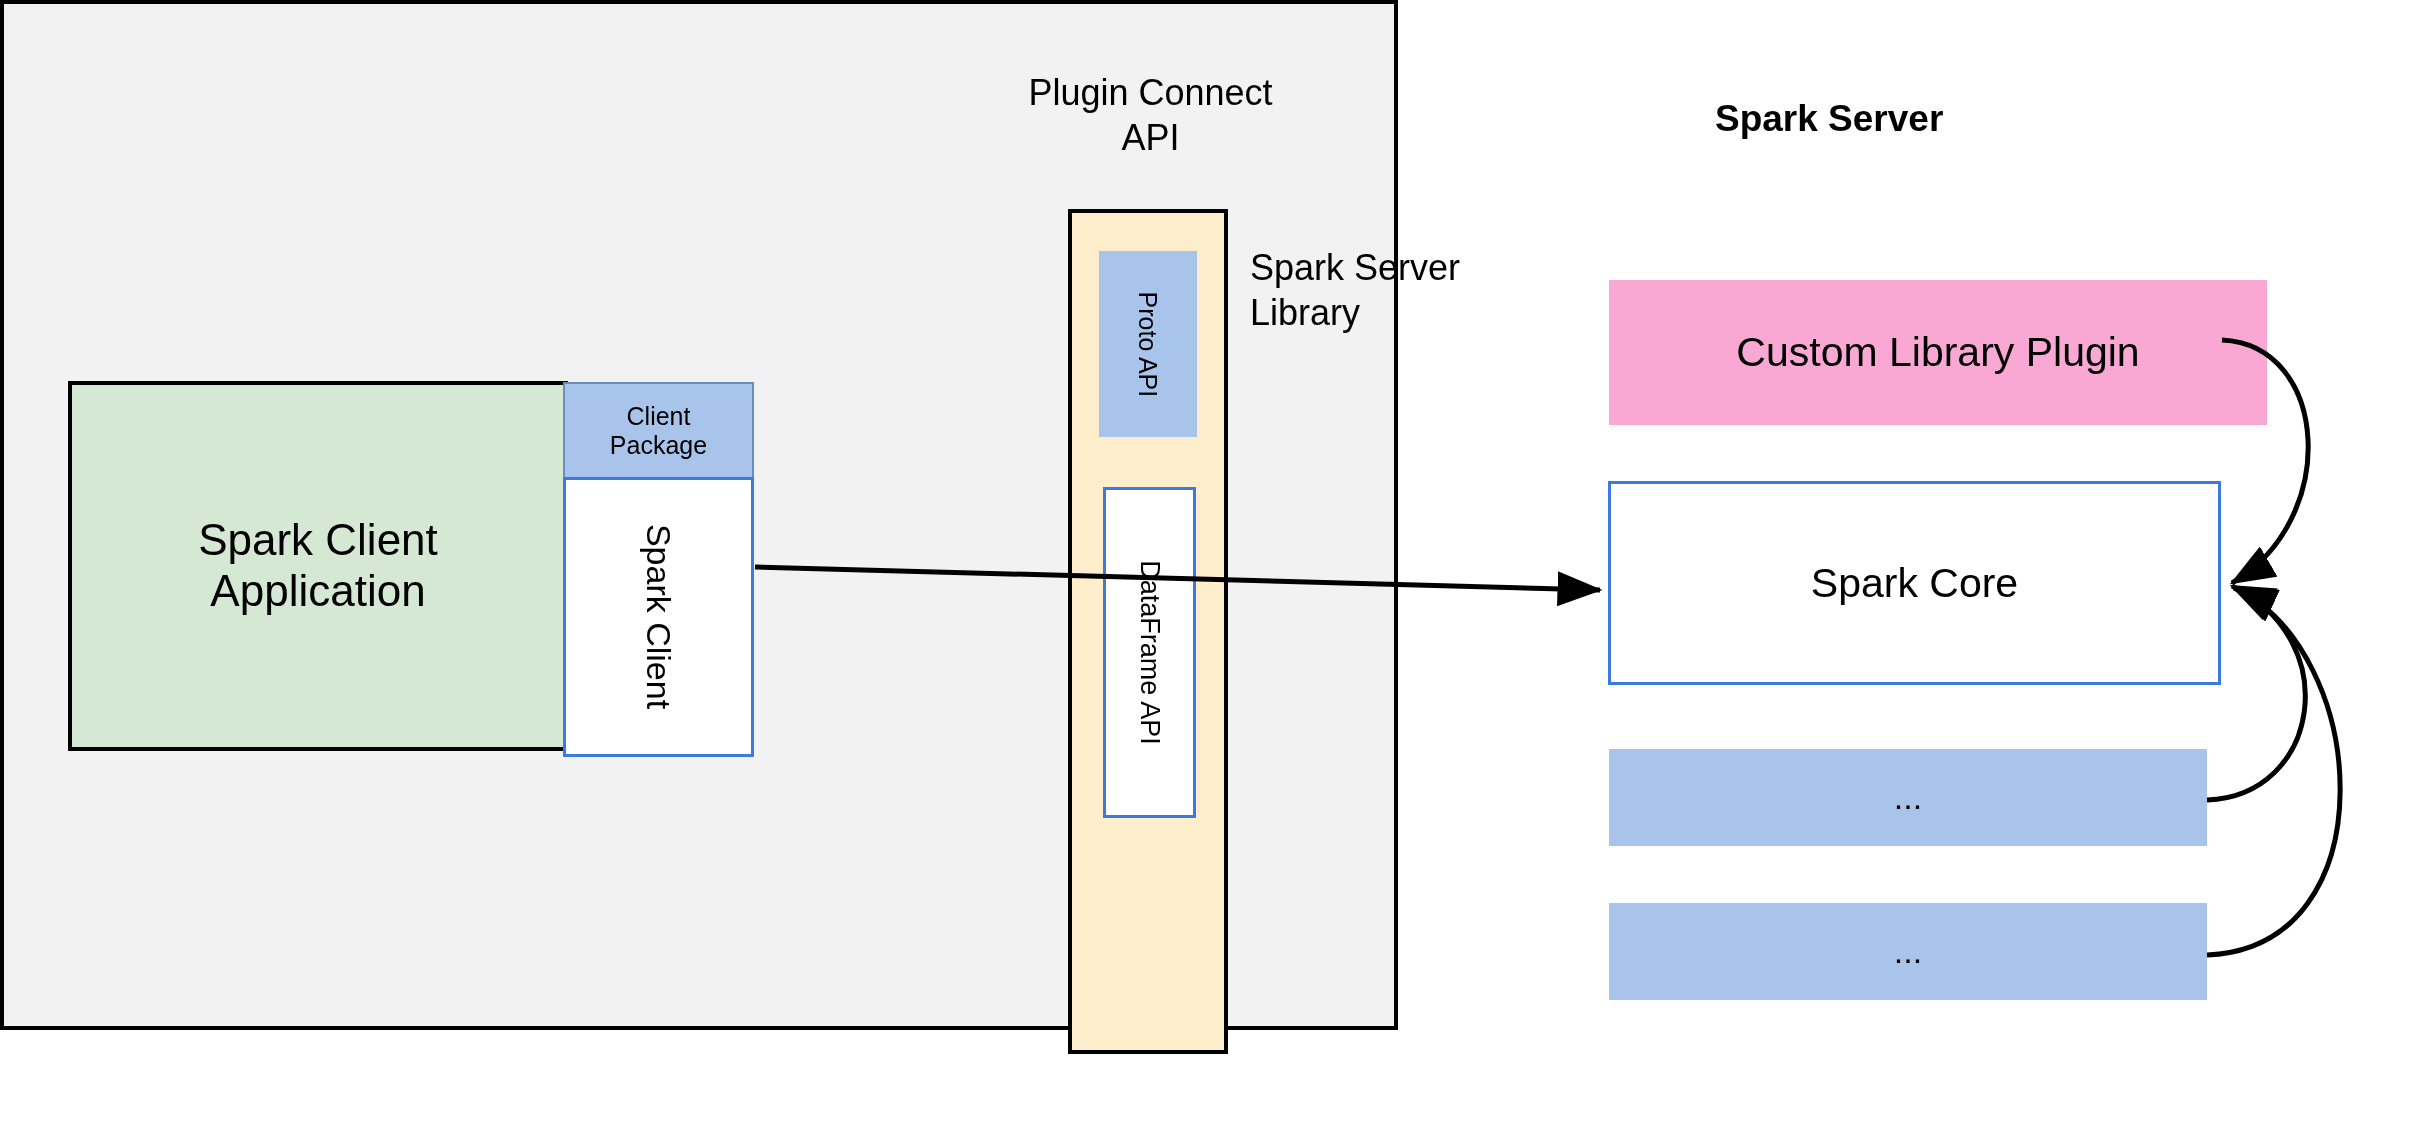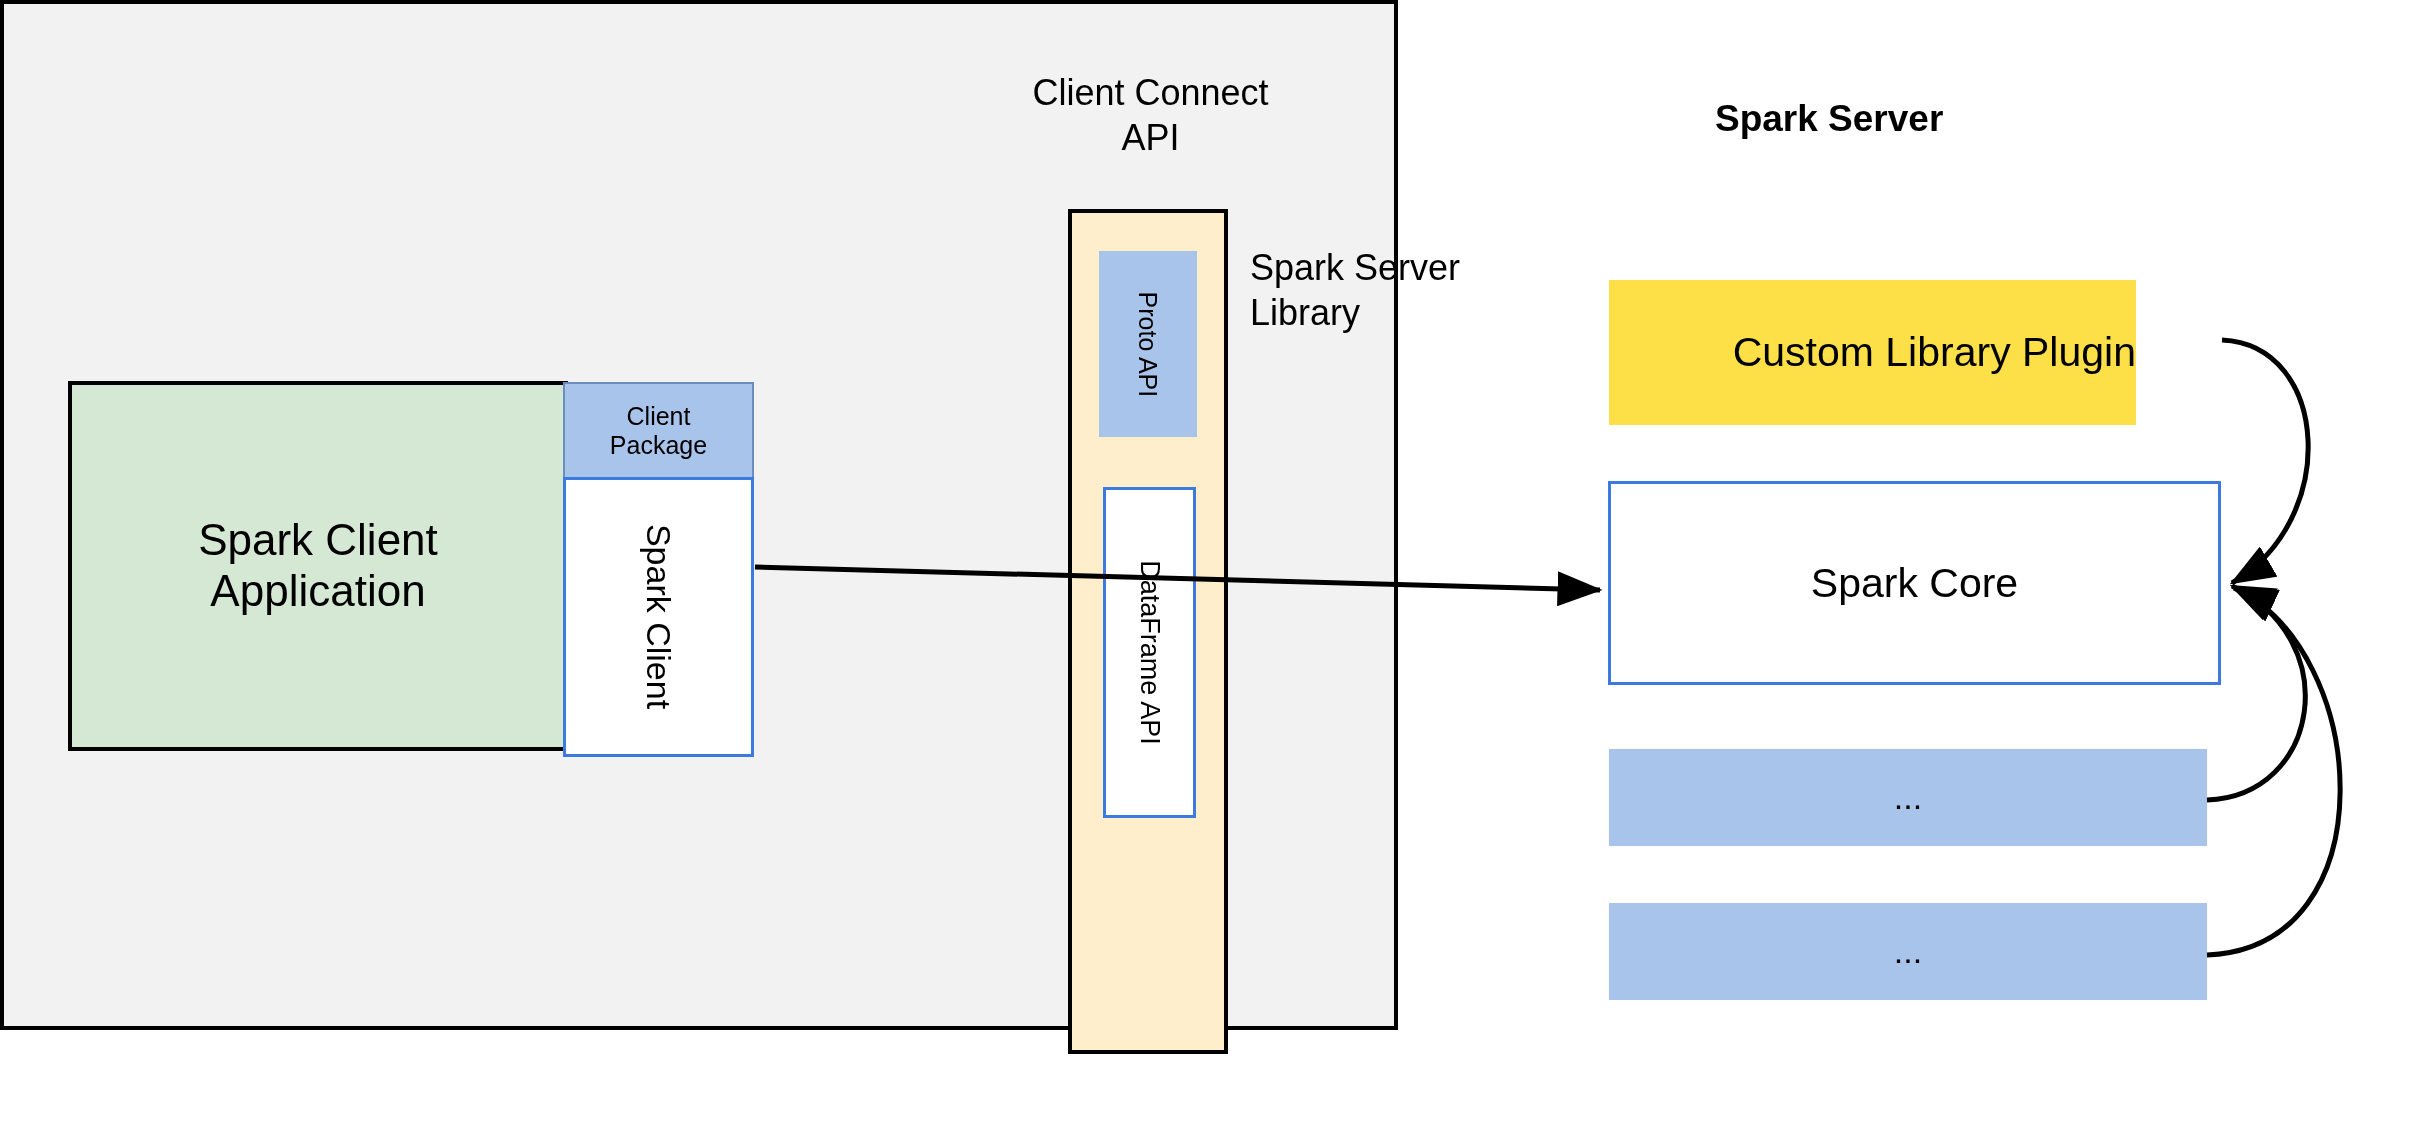--- a/index.html
+++ b/index.html
@@ -162,25 +162,24 @@
     position: absolute;
     box-sizing: border-box;
     display: flex;
     align-items: center;
     justify-content: center;
     z-index: 3;
   }
   #custom-library-plugin {
     left: 1609px;
     top: 280px;
-    width: 527px;
+    width: 658px;
     height: 145px;
-    background: #fde047;
+    background: #f9a8d4;
     font-size: 41px;
-    justify-content: flex-end;
   }
   #spark-core {
     left: 1608px;
     top: 481px;
     width: 613px;
     height: 204px;
     background: #ffffff;
     border: 3px solid #3d7ae0;
     font-size: 41px;
     align-items: center;
@@ -213,21 +212,21 @@
     pointer-events: none;
   }
 </style>
 </head>
 <body>
 
 <div id="canvas">
 
   <div id="spark-server-container"></div>
 
-  <div id="spark-connect-api-label">Client Connect
+  <div id="spark-connect-api-label">Plugin Connect
 API</div>
   <div id="spark-server-title">Spark Server</div>
   <div id="spark-server-library-label">Spark Server
 Library</div>
 
   <div class="box" id="client-app">
     <span class="label">Spark Client
 Application</span>
   </div>
 

